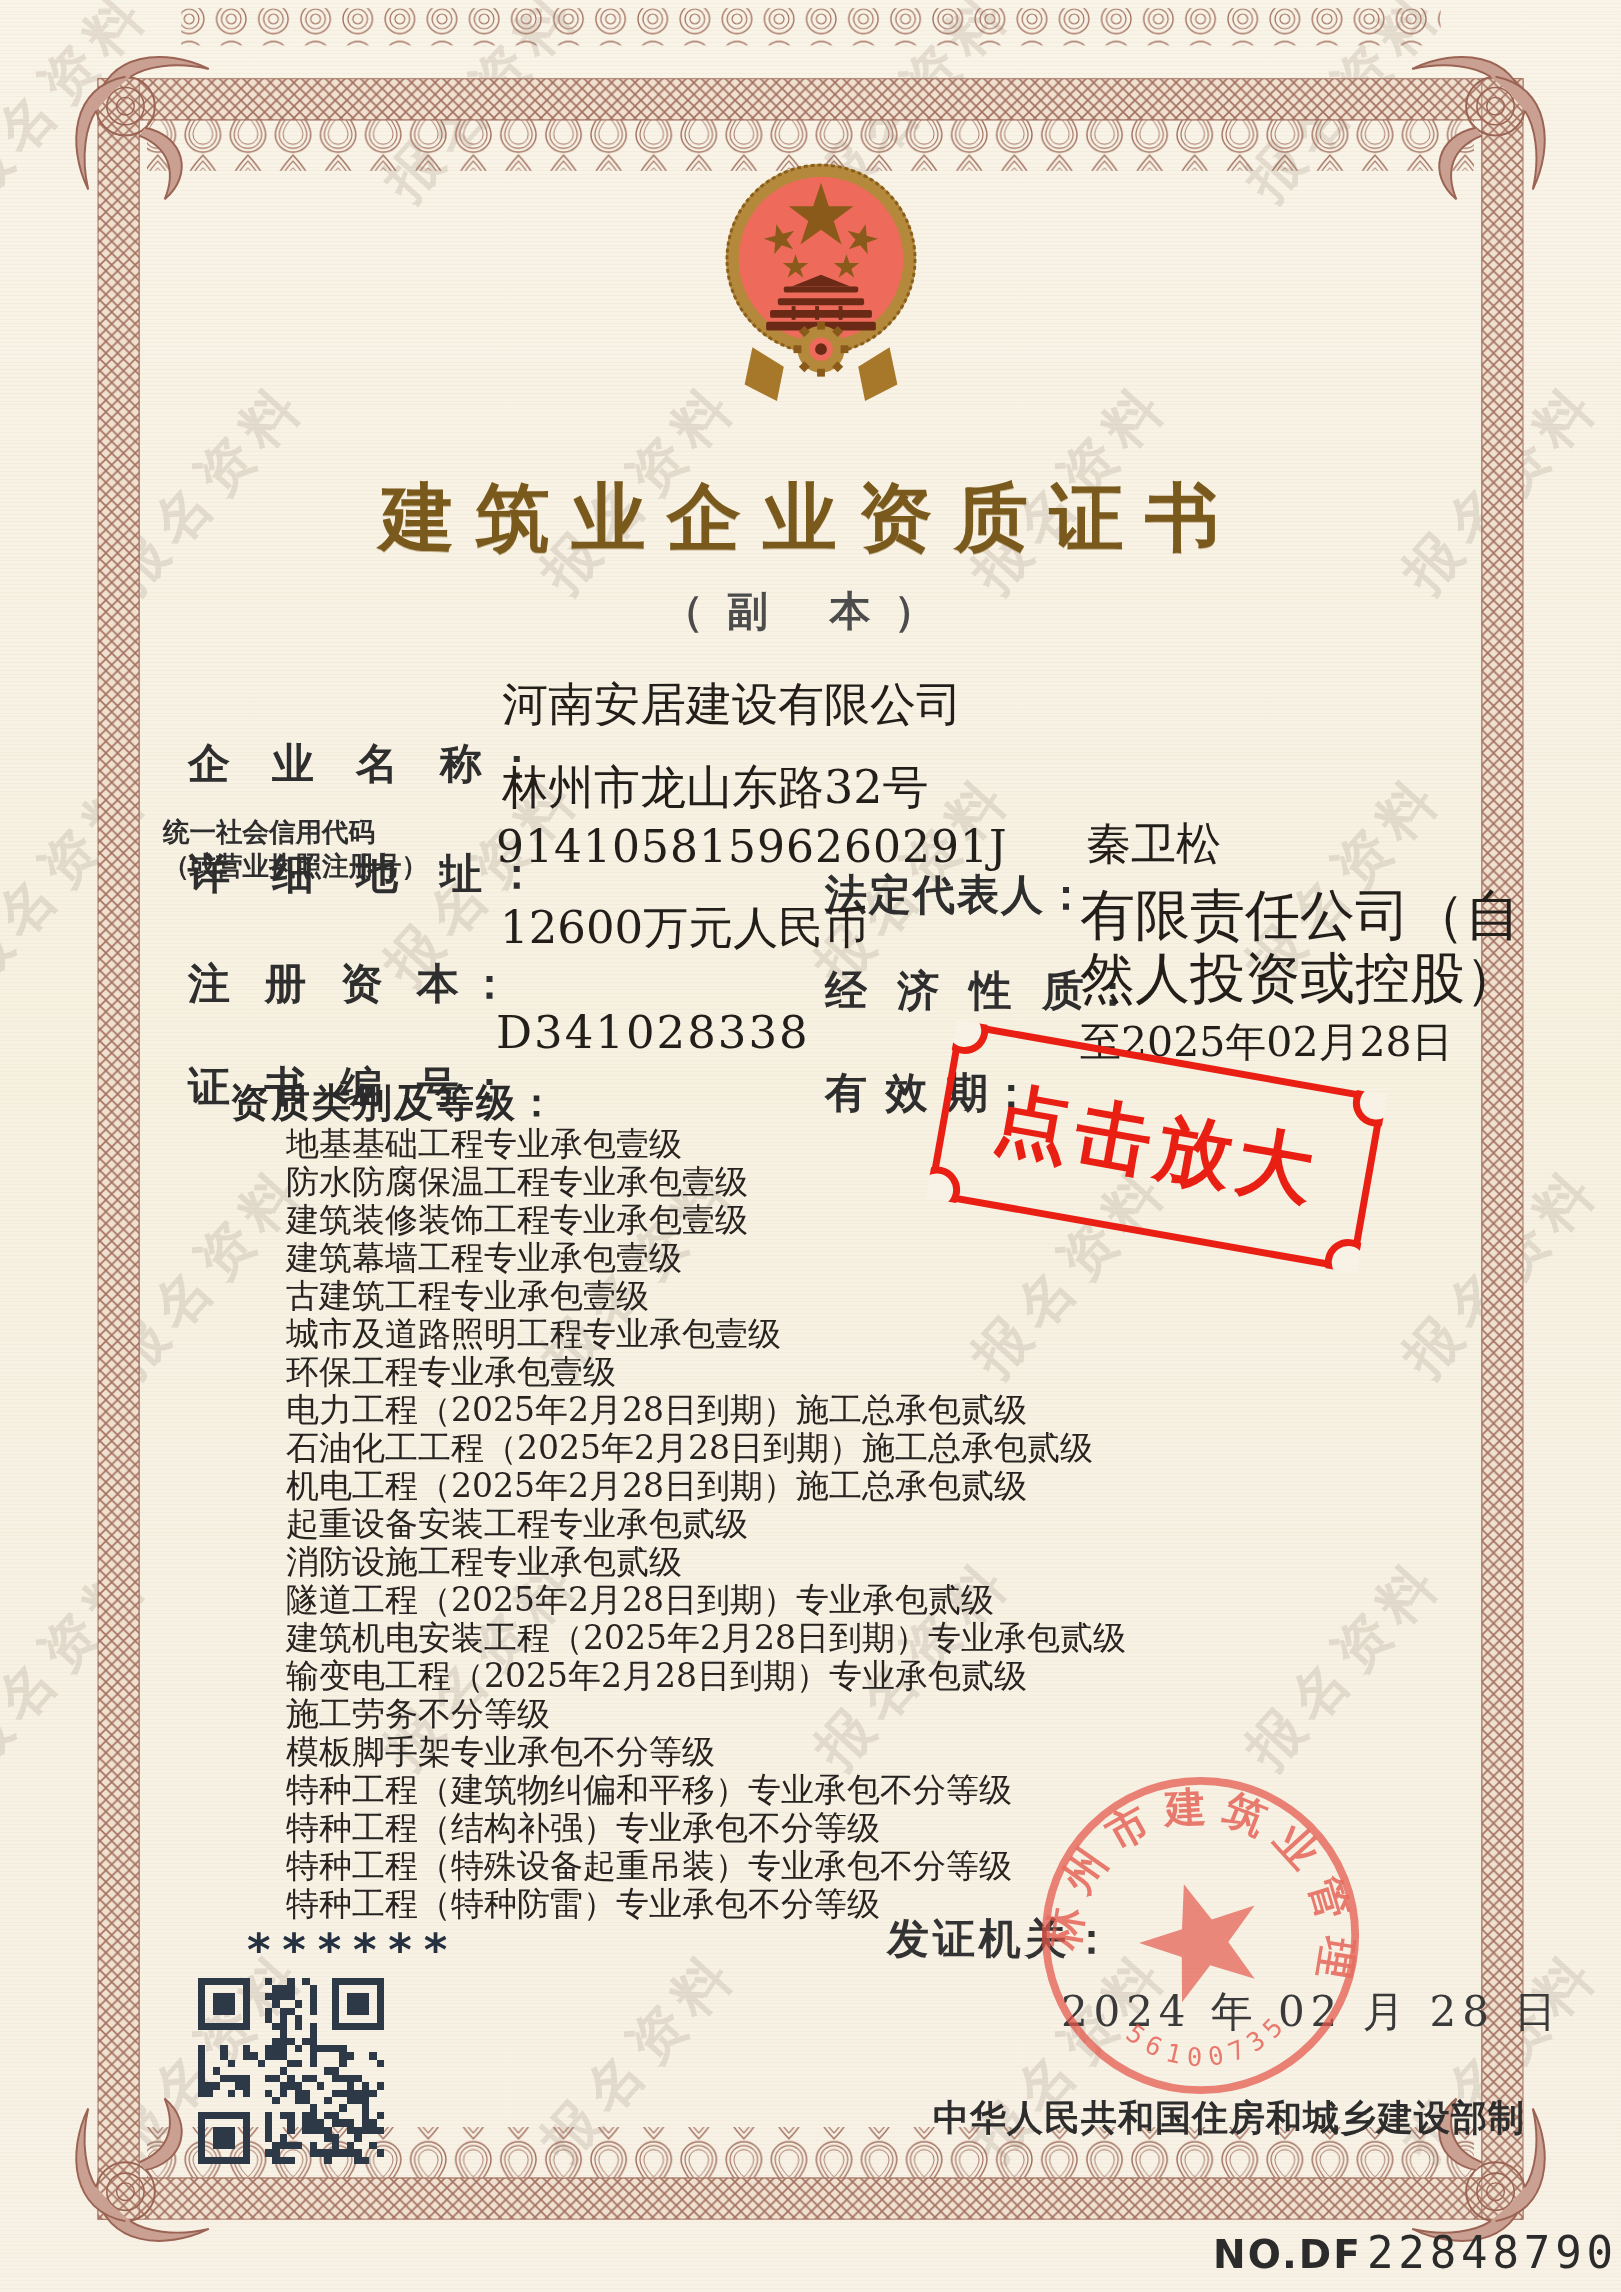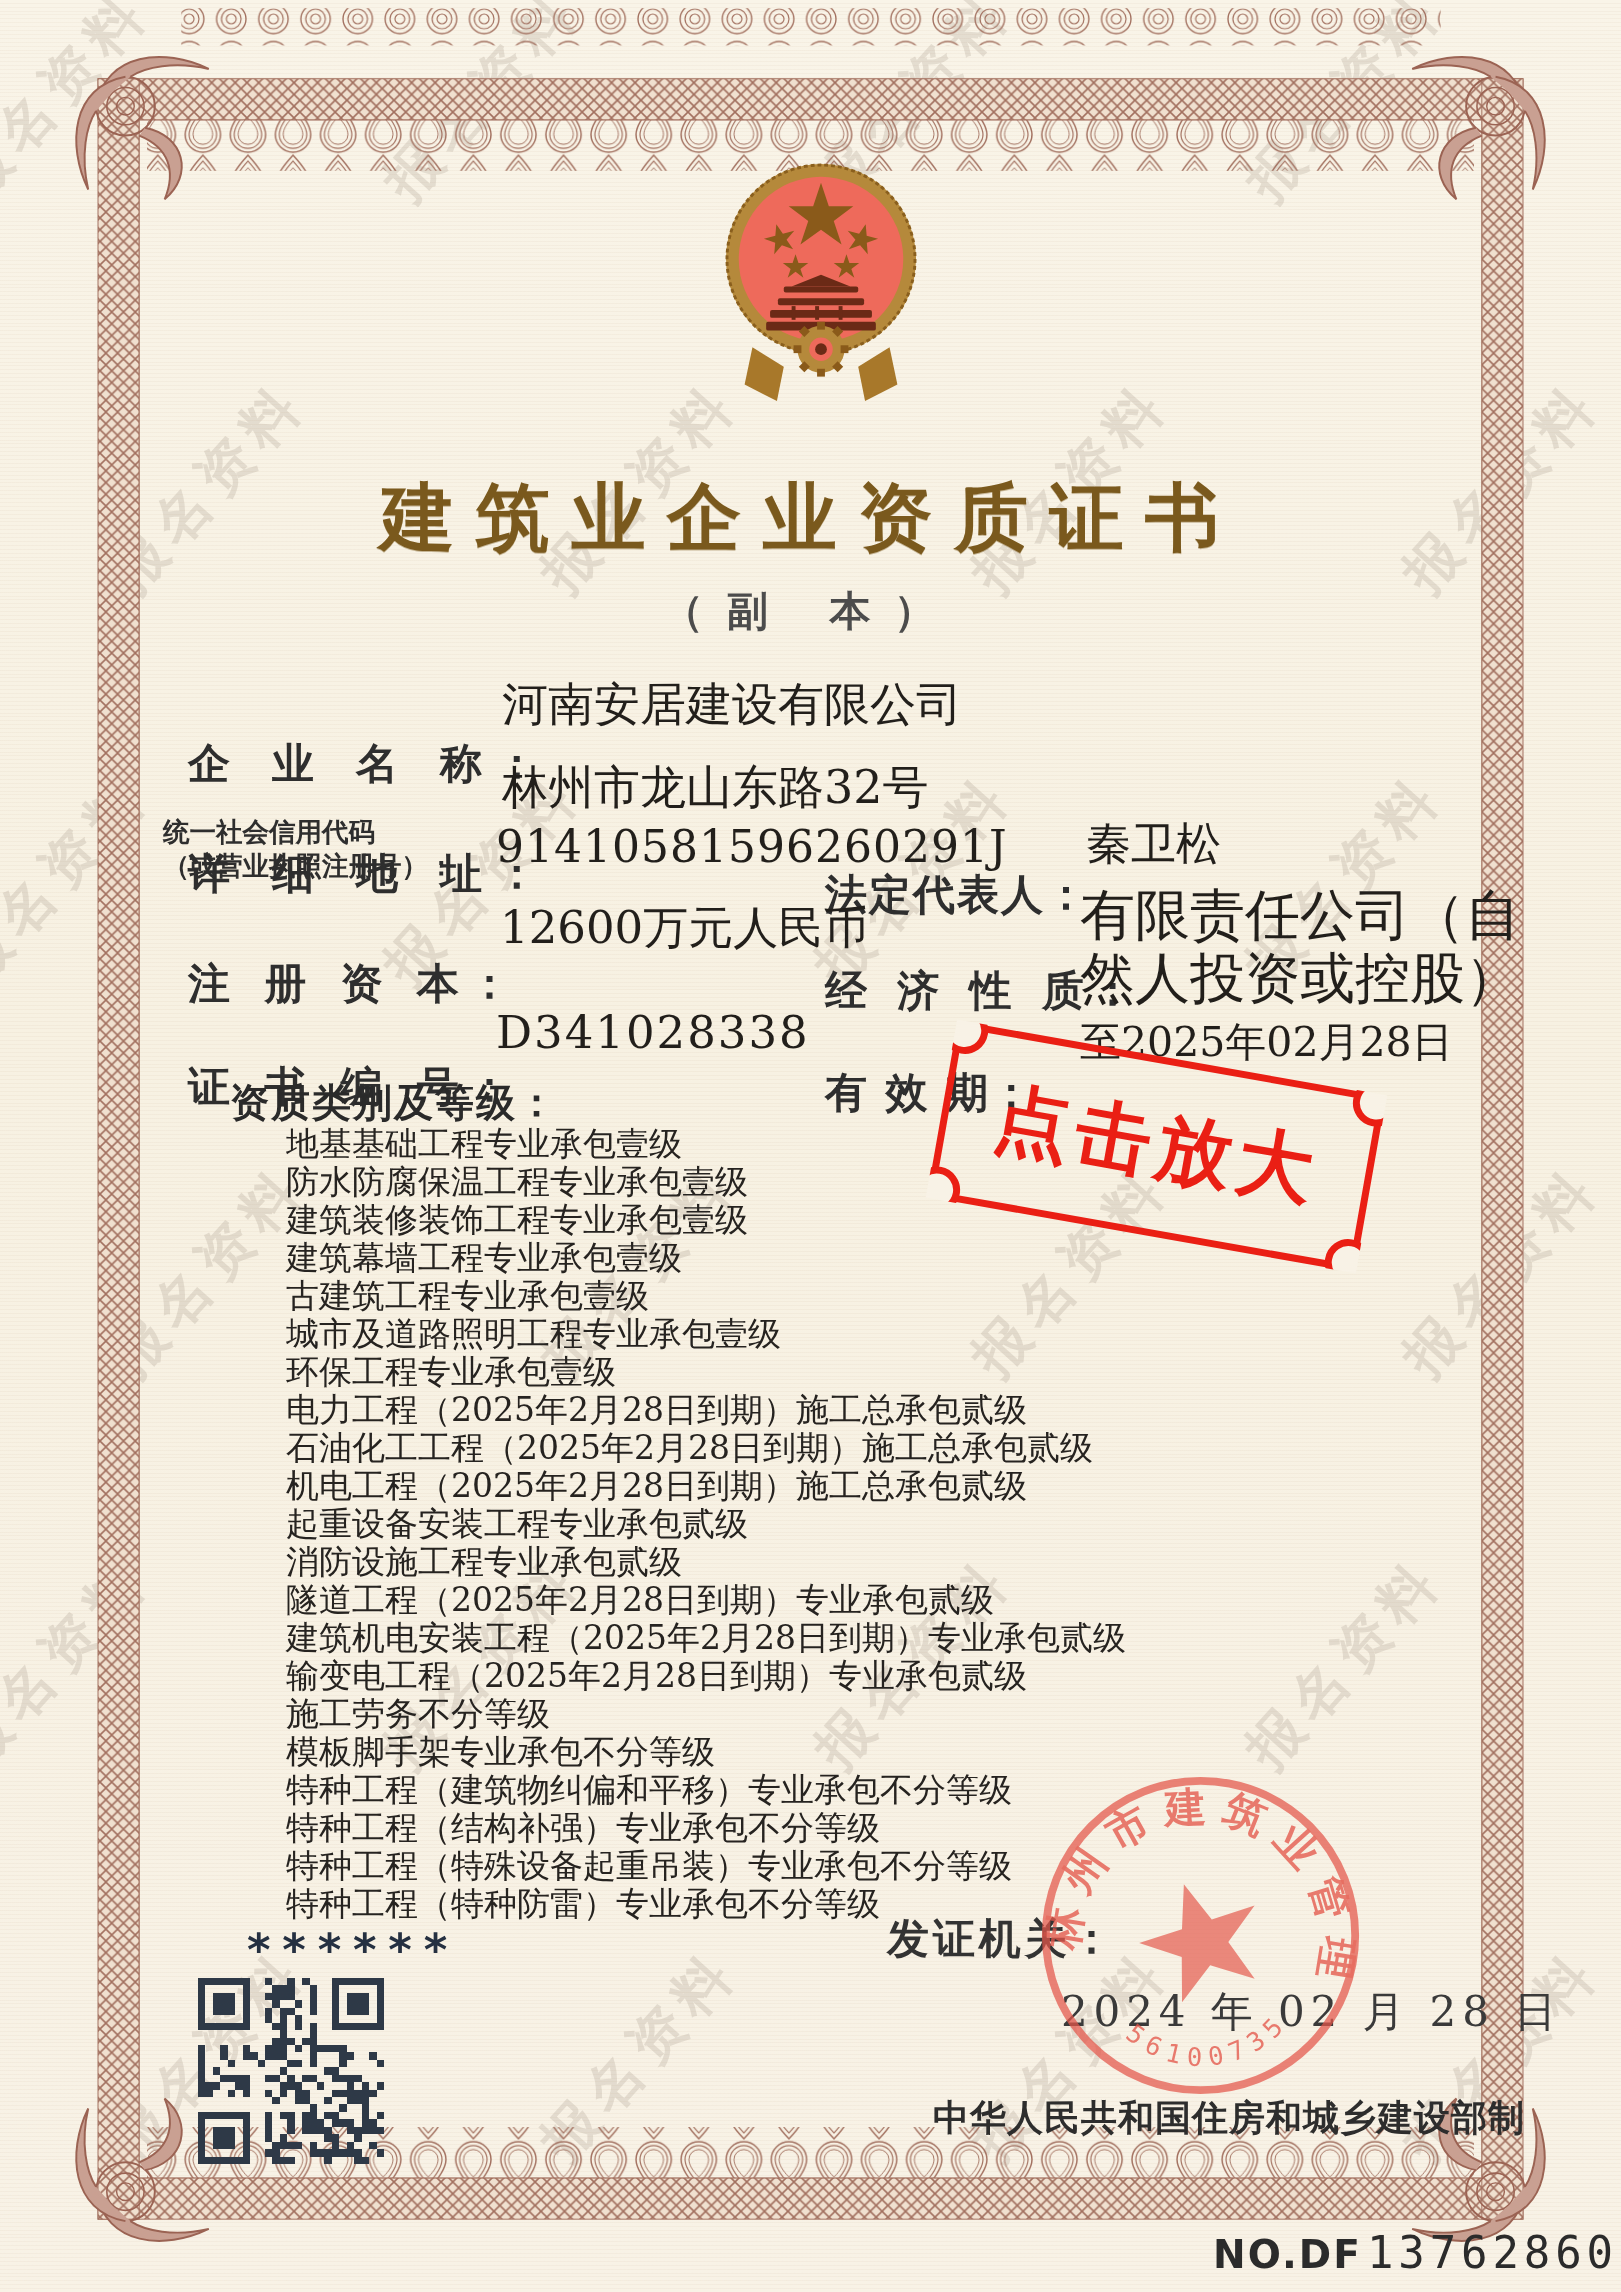--- a/index.html
+++ b/index.html
@@ -459,17 +459,17 @@
       <rect x="10" y="24" width="1" height="1" fill="#2e3947"></rect>
       <rect x="11" y="24" width="1" height="1" fill="#2e3947"></rect>
       <rect x="12" y="24" width="1" height="1" fill="#2e3947"></rect>
       <rect x="17" y="24" width="1" height="1" fill="#2e3947"></rect>
       <rect x="21" y="24" width="1" height="1" fill="#2e3947"></rect>
       <rect x="22" y="24" width="1" height="1" fill="#2e3947"></rect>
     </svg>
 
   <div class="abs content" id="footer-no">
     <span class="pfx">NO.DF</span>
-    <span class="num">13762860</span>
+    <span class="num">22848790</span>
   </div>
 
 </div>
 
 
 </body></html>

